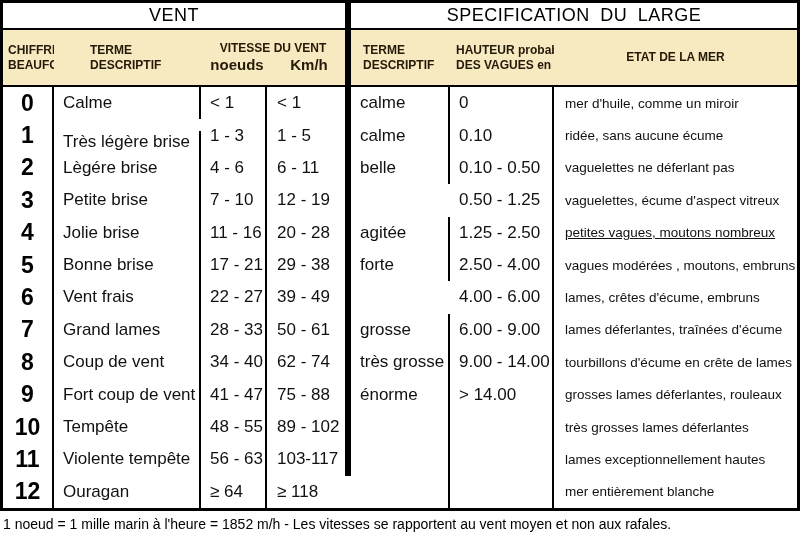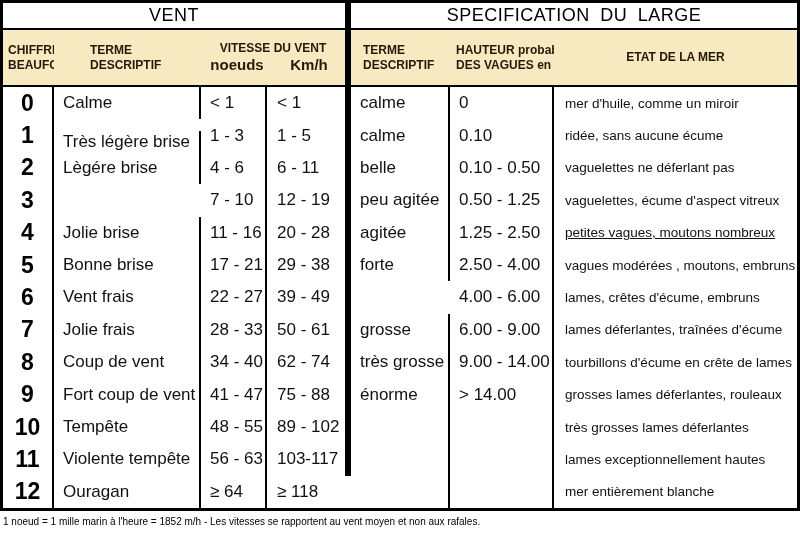--- a/index.html
+++ b/index.html
@@ -40,21 +40,21 @@
   
   .b{background:#fff;font-size:17px;}
   .col-num{grid-column:1;justify-content:center;font-weight:bold;font-size:23px;border-right:2px solid #000;color:#000;}
   .col-terme{grid-column:2;padding-left:9px;border-right:2px solid #000;}
   .col-noeuds{grid-column:3;padding-left:9px;border-right:2px solid #000;}
   .col-kmh{grid-column:4;padding-left:10px;}
   .col-terme2{grid-column:6;padding-left:9px;border-right:2px solid #000;}
   .col-hauteur{grid-column:7;padding-left:9px;border-right:2px solid #000;}
   .col-etat{grid-column:8;padding-left:11px;font-size:13.5px;}
 
-  .footer{position:absolute;left:3px;top:516px;width:794px;font-size:10px;color:#000;white-space:nowrap;}
+  .footer{position:absolute;left:3px;top:516px;width:794px;font-size:14px;color:#000;white-space:nowrap;}
 </style>
 </head>
 <body>
 
 <div class="page">
   <div class="scale-table">
 
     <div class="cell title-cell title-left">VENT</div>
     <div class="section-divider"></div>
     <div class="cell title-cell title-right">SPECIFICATION DU LARGE</div>
@@ -112,23 +112,23 @@
 
   <div class="cell b col-num" style="grid-row: 5;">2</div>
   <div class="cell b col-terme" style="grid-row: 5;">Lègére brise</div>
   <div class="cell b col-noeuds" style="grid-row: 5;">4 - 6</div>
   <div class="cell b col-kmh" style="grid-row: 5;">6 - 11</div>
   <div class="cell b col-terme2" style="grid-row: 5;">belle</div>
   <div class="cell b col-hauteur" style="grid-row: 5;">0.10  -  0.50</div>
   <div class="cell b col-etat" style="grid-row: 5;">vaguelettes ne déferlant pas</div>
 
   <div class="cell b col-num" style="grid-row: 6;">3</div>
+  <div class="cell b col-terme" style="grid-row: 6;">Petite brise</div>
   <div class="cell b col-noeuds" style="grid-row: 6;">7 - 10</div>
   <div class="cell b col-kmh" style="grid-row: 6;">12 - 19</div>
-  <div class="cell b col-terme2" style="grid-row: 6;">peu agitée</div>
   <div class="cell b col-hauteur" style="grid-row: 6;">0.50  -  1.25</div>
   <div class="cell b col-etat" style="grid-row: 6;">vaguelettes, écume d'aspect vitreux</div>
 
   <div class="cell b col-num" style="grid-row: 7;">4</div>
   <div class="cell b col-terme" style="grid-row: 7;">Jolie brise</div>
   <div class="cell b col-noeuds" style="grid-row: 7;">11 - 16</div>
   <div class="cell b col-kmh" style="grid-row: 7;">20 - 28</div>
   <div class="cell b col-terme2" style="grid-row: 7;">agitée</div>
   <div class="cell b col-hauteur" style="grid-row: 7;">1.25 -  2.50</div>
   <div class="cell b col-etat" style="grid-row: 7; text-decoration: underline;">petites vagues,  moutons nombreux</div>
@@ -142,21 +142,21 @@
   <div class="cell b col-etat" style="grid-row: 8;">vagues modérées , moutons,  embruns</div>
 
   <div class="cell b col-num" style="grid-row: 9;">6</div>
   <div class="cell b col-terme" style="grid-row: 9;">Vent frais</div>
   <div class="cell b col-noeuds" style="grid-row: 9;">22 - 27</div>
   <div class="cell b col-kmh" style="grid-row: 9;">39 - 49</div>
   <div class="cell b col-hauteur" style="grid-row: 9;">4.00  -  6.00</div>
   <div class="cell b col-etat" style="grid-row: 9;">lames, crêtes d'écume,  embruns</div>
 
   <div class="cell b col-num" style="grid-row: 10;">7</div>
-  <div class="cell b col-terme" style="grid-row: 10;">Jolie frais</div>
+  <div class="cell b col-terme" style="grid-row: 10;">Grand lames</div>
   <div class="cell b col-noeuds" style="grid-row: 10;">28 - 33</div>
   <div class="cell b col-kmh" style="grid-row: 10;">50 - 61</div>
   <div class="cell b col-terme2" style="grid-row: 10;">grosse</div>
   <div class="cell b col-hauteur" style="grid-row: 10;">6.00  -  9.00</div>
   <div class="cell b col-etat" style="grid-row: 10;">lames déferlantes,  traînées d'écume</div>
 
   <div class="cell b col-num" style="grid-row: 11;">8</div>
   <div class="cell b col-terme" style="grid-row: 11;">Coup de vent</div>
   <div class="cell b col-noeuds" style="grid-row: 11;">34 - 40</div>
   <div class="cell b col-kmh" style="grid-row: 11;">62 - 74</div>

